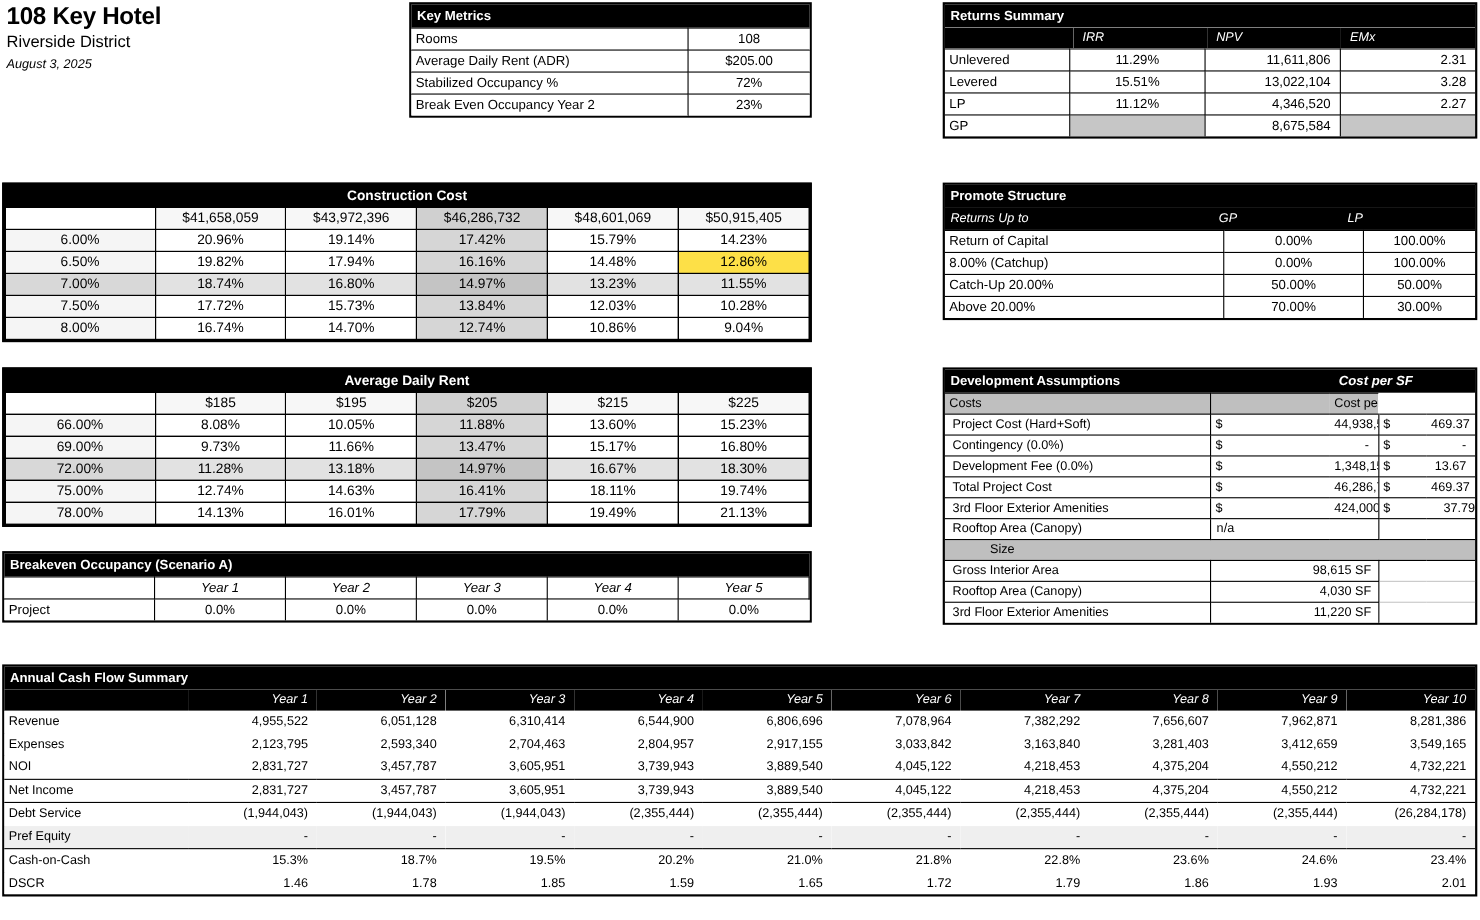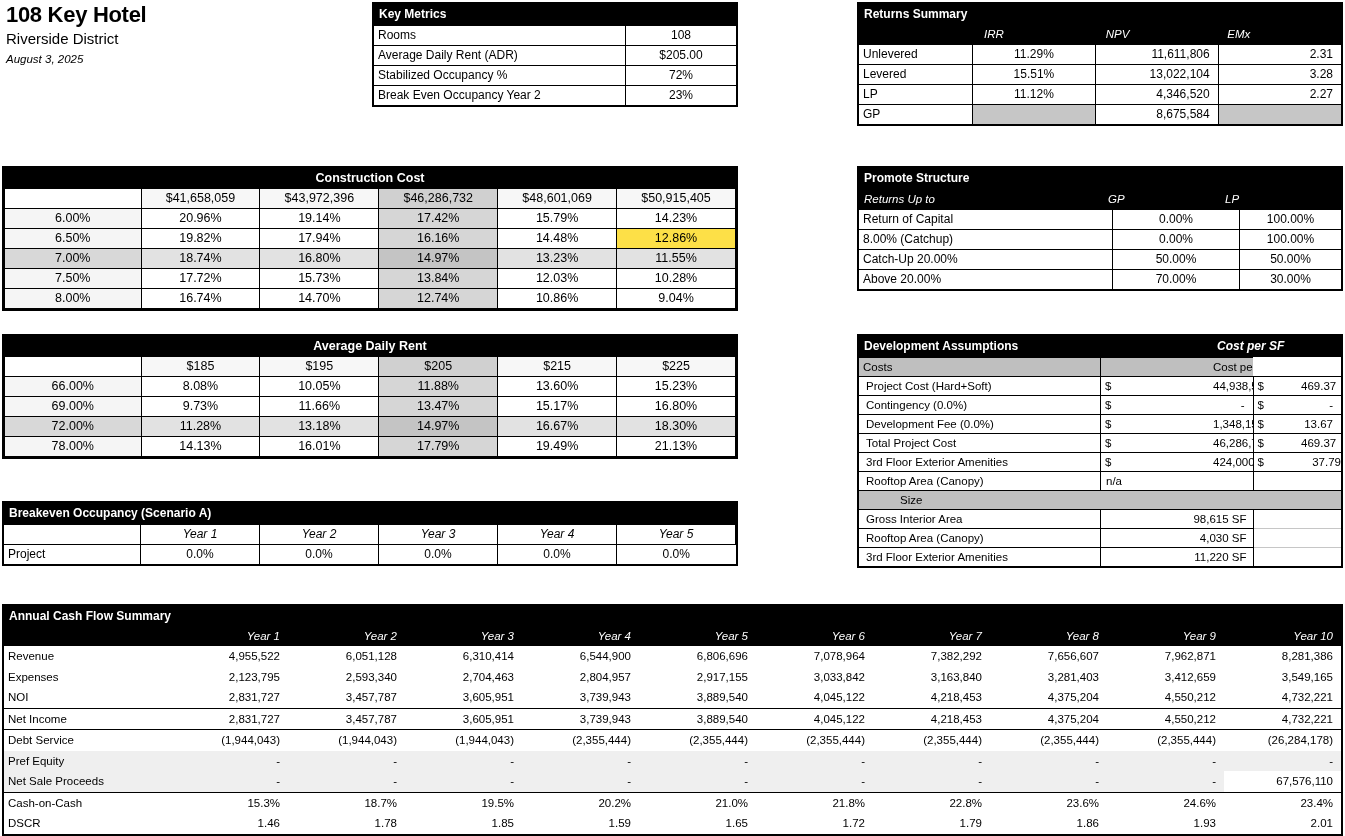--- a/index.html
+++ b/index.html
@@ -243,20 +243,28 @@
           </tr>
           <tr>
             <td class="c b" style="background:#d8d8d8;">72.00%</td>
             <td class="c" style="background:#e2e2e2;">11.28%</td>
             <td class="c" style="background:#e2e2e2;">13.18%</td>
             <td class="c b" style="background:#c4c4c4;">14.97%</td>
             <td class="c" style="background:#e2e2e2;">16.67%</td>
             <td class="c" style="background:#e2e2e2;">18.30%</td>
           </tr>
           <tr>
+            <td class="c b" style="background:#f5f5f5;">75.00%</td>
+            <td class="c" style="background:#fff;">12.74%</td>
+            <td class="c" style="background:#fff;">14.63%</td>
+            <td class="c" style="background:#d6d6d6;">16.41%</td>
+            <td class="c" style="background:#fff;">18.11%</td>
+            <td class="c" style="background:#fff;">19.74%</td>
+          </tr>
+          <tr>
             <td class="c b" style="background:#f5f5f5;">78.00%</td>
             <td class="c" style="background:#fff;">14.13%</td>
             <td class="c" style="background:#fff;">16.01%</td>
             <td class="c" style="background:#d6d6d6;">17.79%</td>
             <td class="c" style="background:#fff;">19.49%</td>
             <td class="c" style="background:#fff;">21.13%</td>
           </tr>
         </tbody>
       </table>
   </div>
@@ -481,33 +489,20 @@
             <td class="num" style="background:#efefef;">-</td>
             <td class="num" style="background:#efefef;">-</td>
             <td class="num" style="background:#efefef;">-</td>
             <td class="num" style="background:#efefef;">-</td>
             <td class="num" style="background:#efefef;">-</td>
             <td class="num" style="background:#efefef;">-</td>
             <td class="num" style="background:#efefef;">-</td>
             <td class="num" style="background:#efefef;">-</td>
           </tr>
           <tr>
-            <td class="lbl b" style="background:#efefef;width:155px;">Net Sale Proceeds</td>
-            <td class="num b" style="background:#efefef;">-</td>
-            <td class="num b" style="background:#efefef;">-</td>
-            <td class="num b" style="background:#efefef;">-</td>
-            <td class="num b" style="background:#efefef;">-</td>
-            <td class="num b" style="background:#efefef;">-</td>
-            <td class="num b" style="background:#efefef;">-</td>
-            <td class="num b" style="background:#efefef;">-</td>
-            <td class="num b" style="background:#efefef;">-</td>
-            <td class="num b" style="background:#efefef;">-</td>
-            <td class="num b" style="background:#fff;">67,576,110</td>
-          </tr>
-          <tr>
             <td class="lbl" style="border-top:1.5px solid #000;width:155px;">Cash-on-Cash</td>
             <td class="num" style="border-top:1.5px solid #000;">15.3%</td>
             <td class="num" style="border-top:1.5px solid #000;">18.7%</td>
             <td class="num" style="border-top:1.5px solid #000;">19.5%</td>
             <td class="num" style="border-top:1.5px solid #000;">20.2%</td>
             <td class="num" style="border-top:1.5px solid #000;">21.0%</td>
             <td class="num" style="border-top:1.5px solid #000;">21.8%</td>
             <td class="num" style="border-top:1.5px solid #000;">22.8%</td>
             <td class="num" style="border-top:1.5px solid #000;">23.6%</td>
             <td class="num" style="border-top:1.5px solid #000;">24.6%</td>

